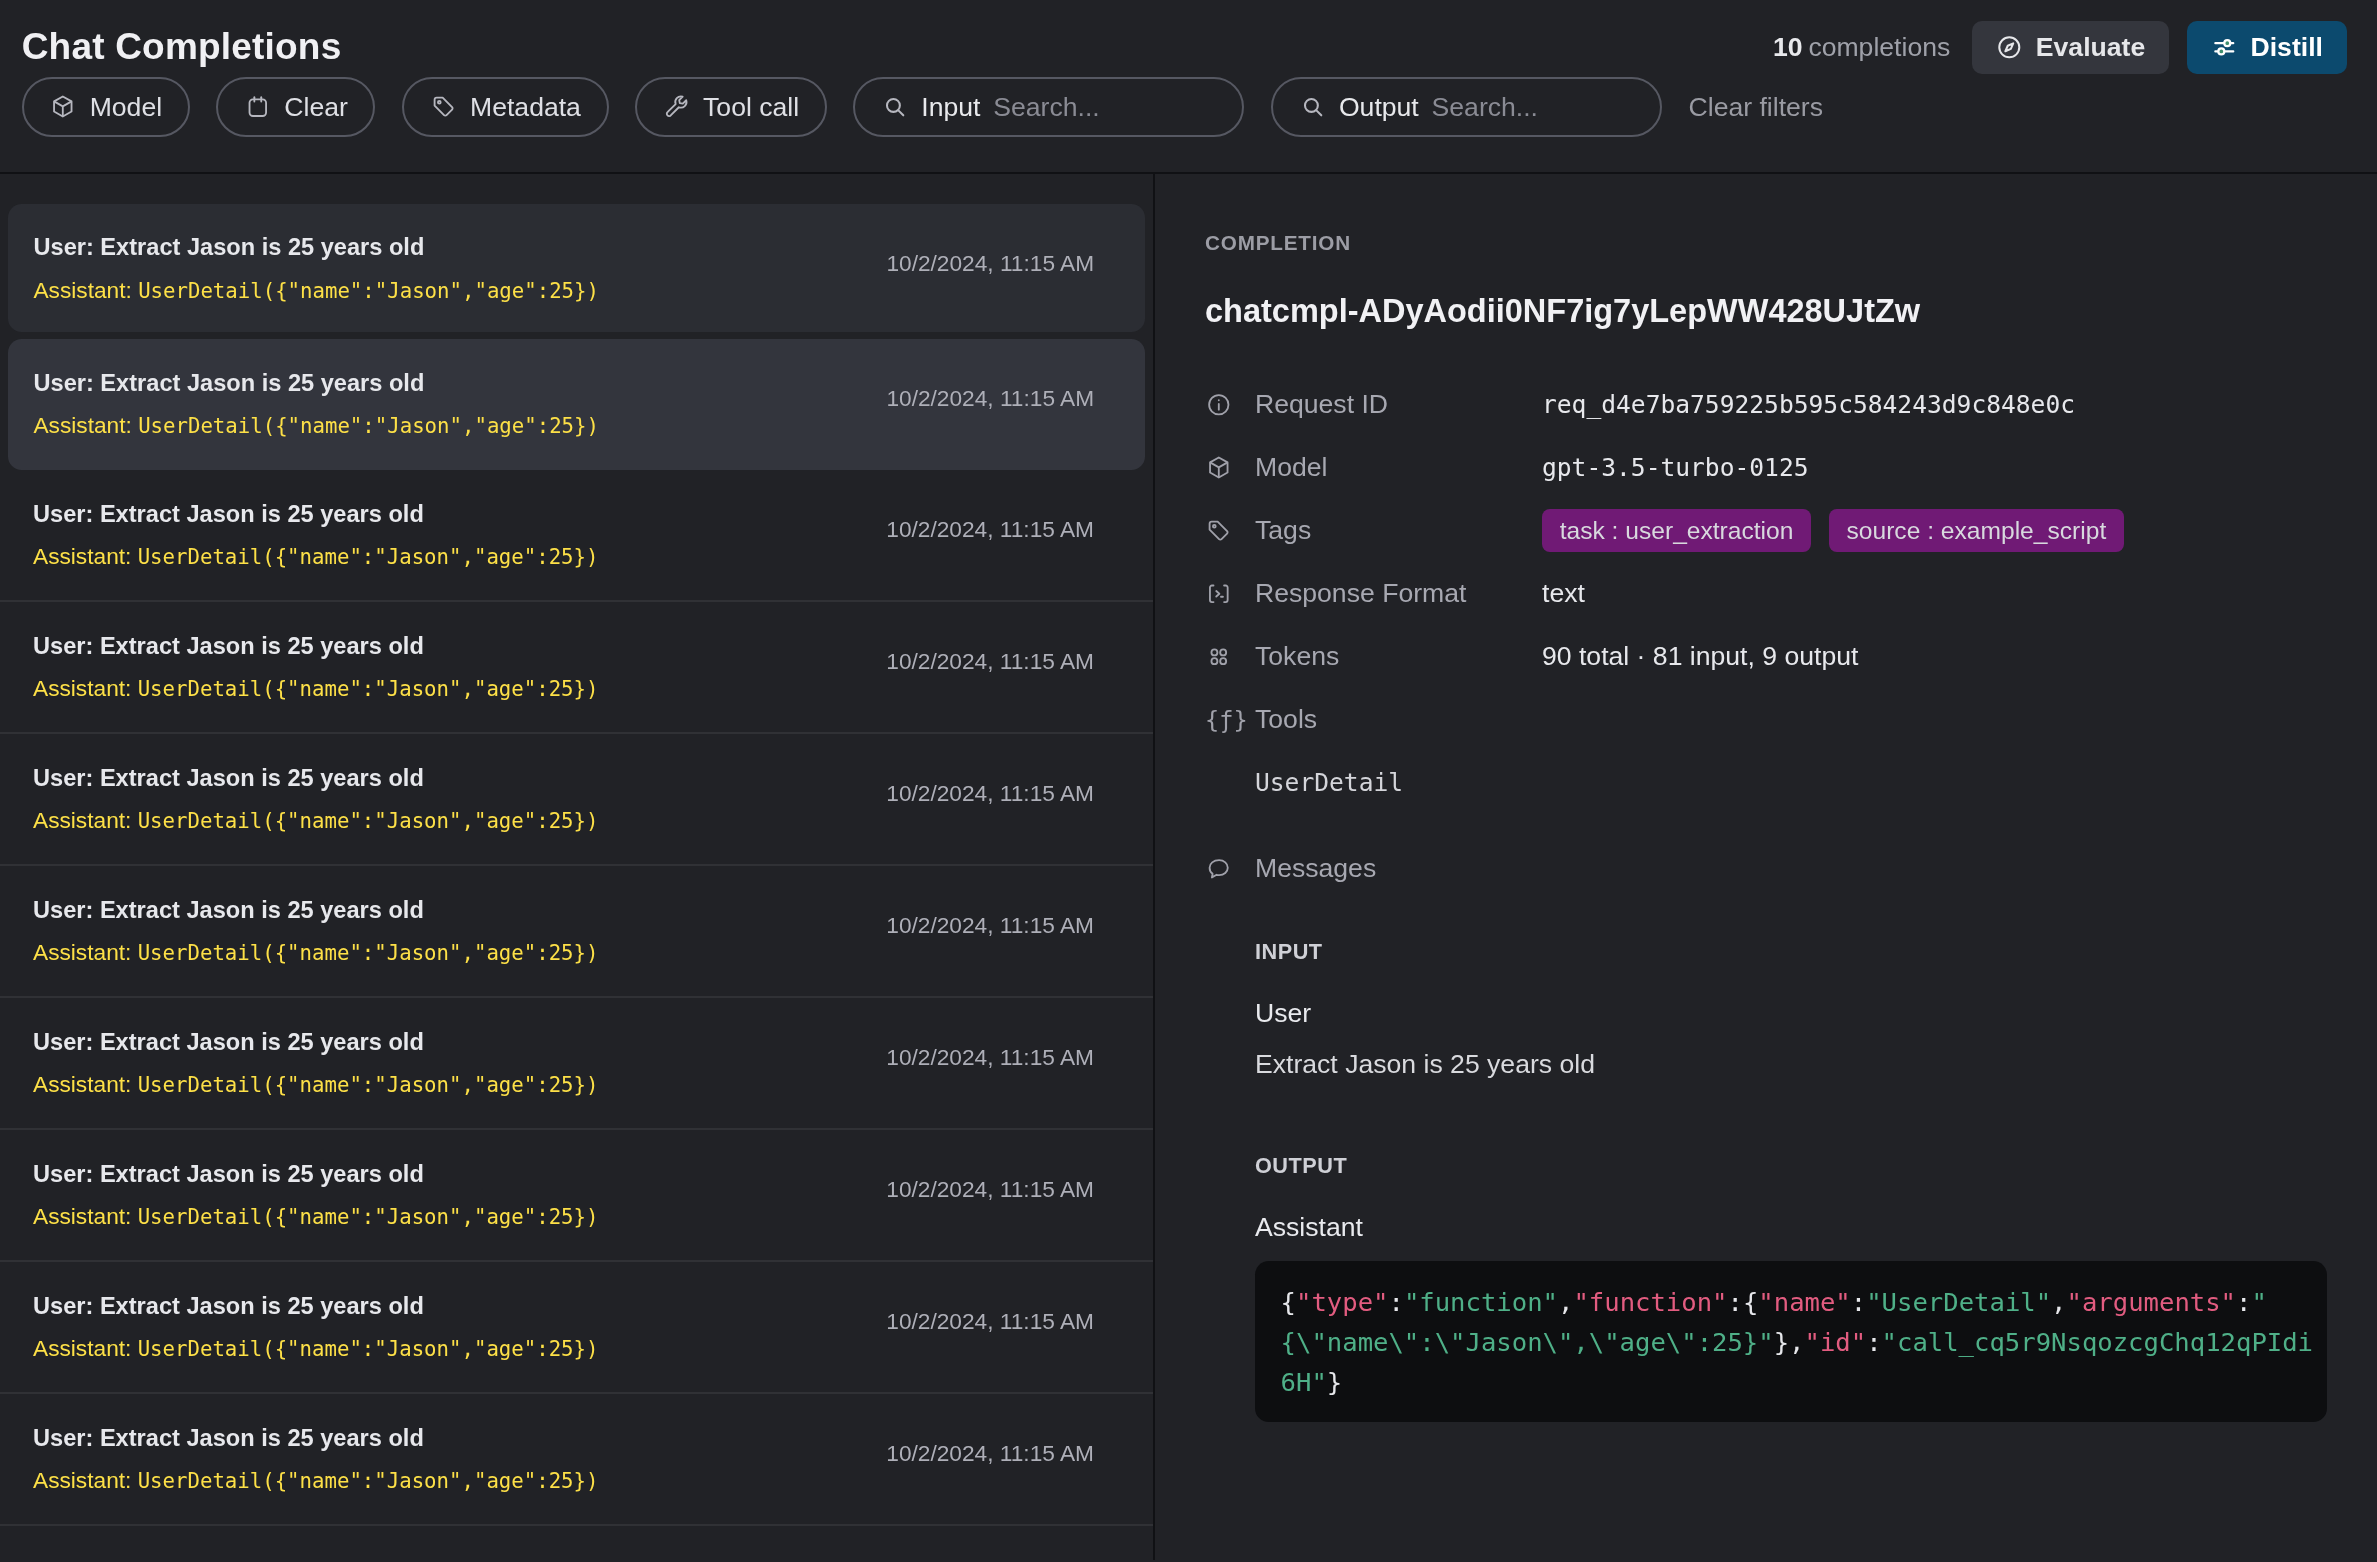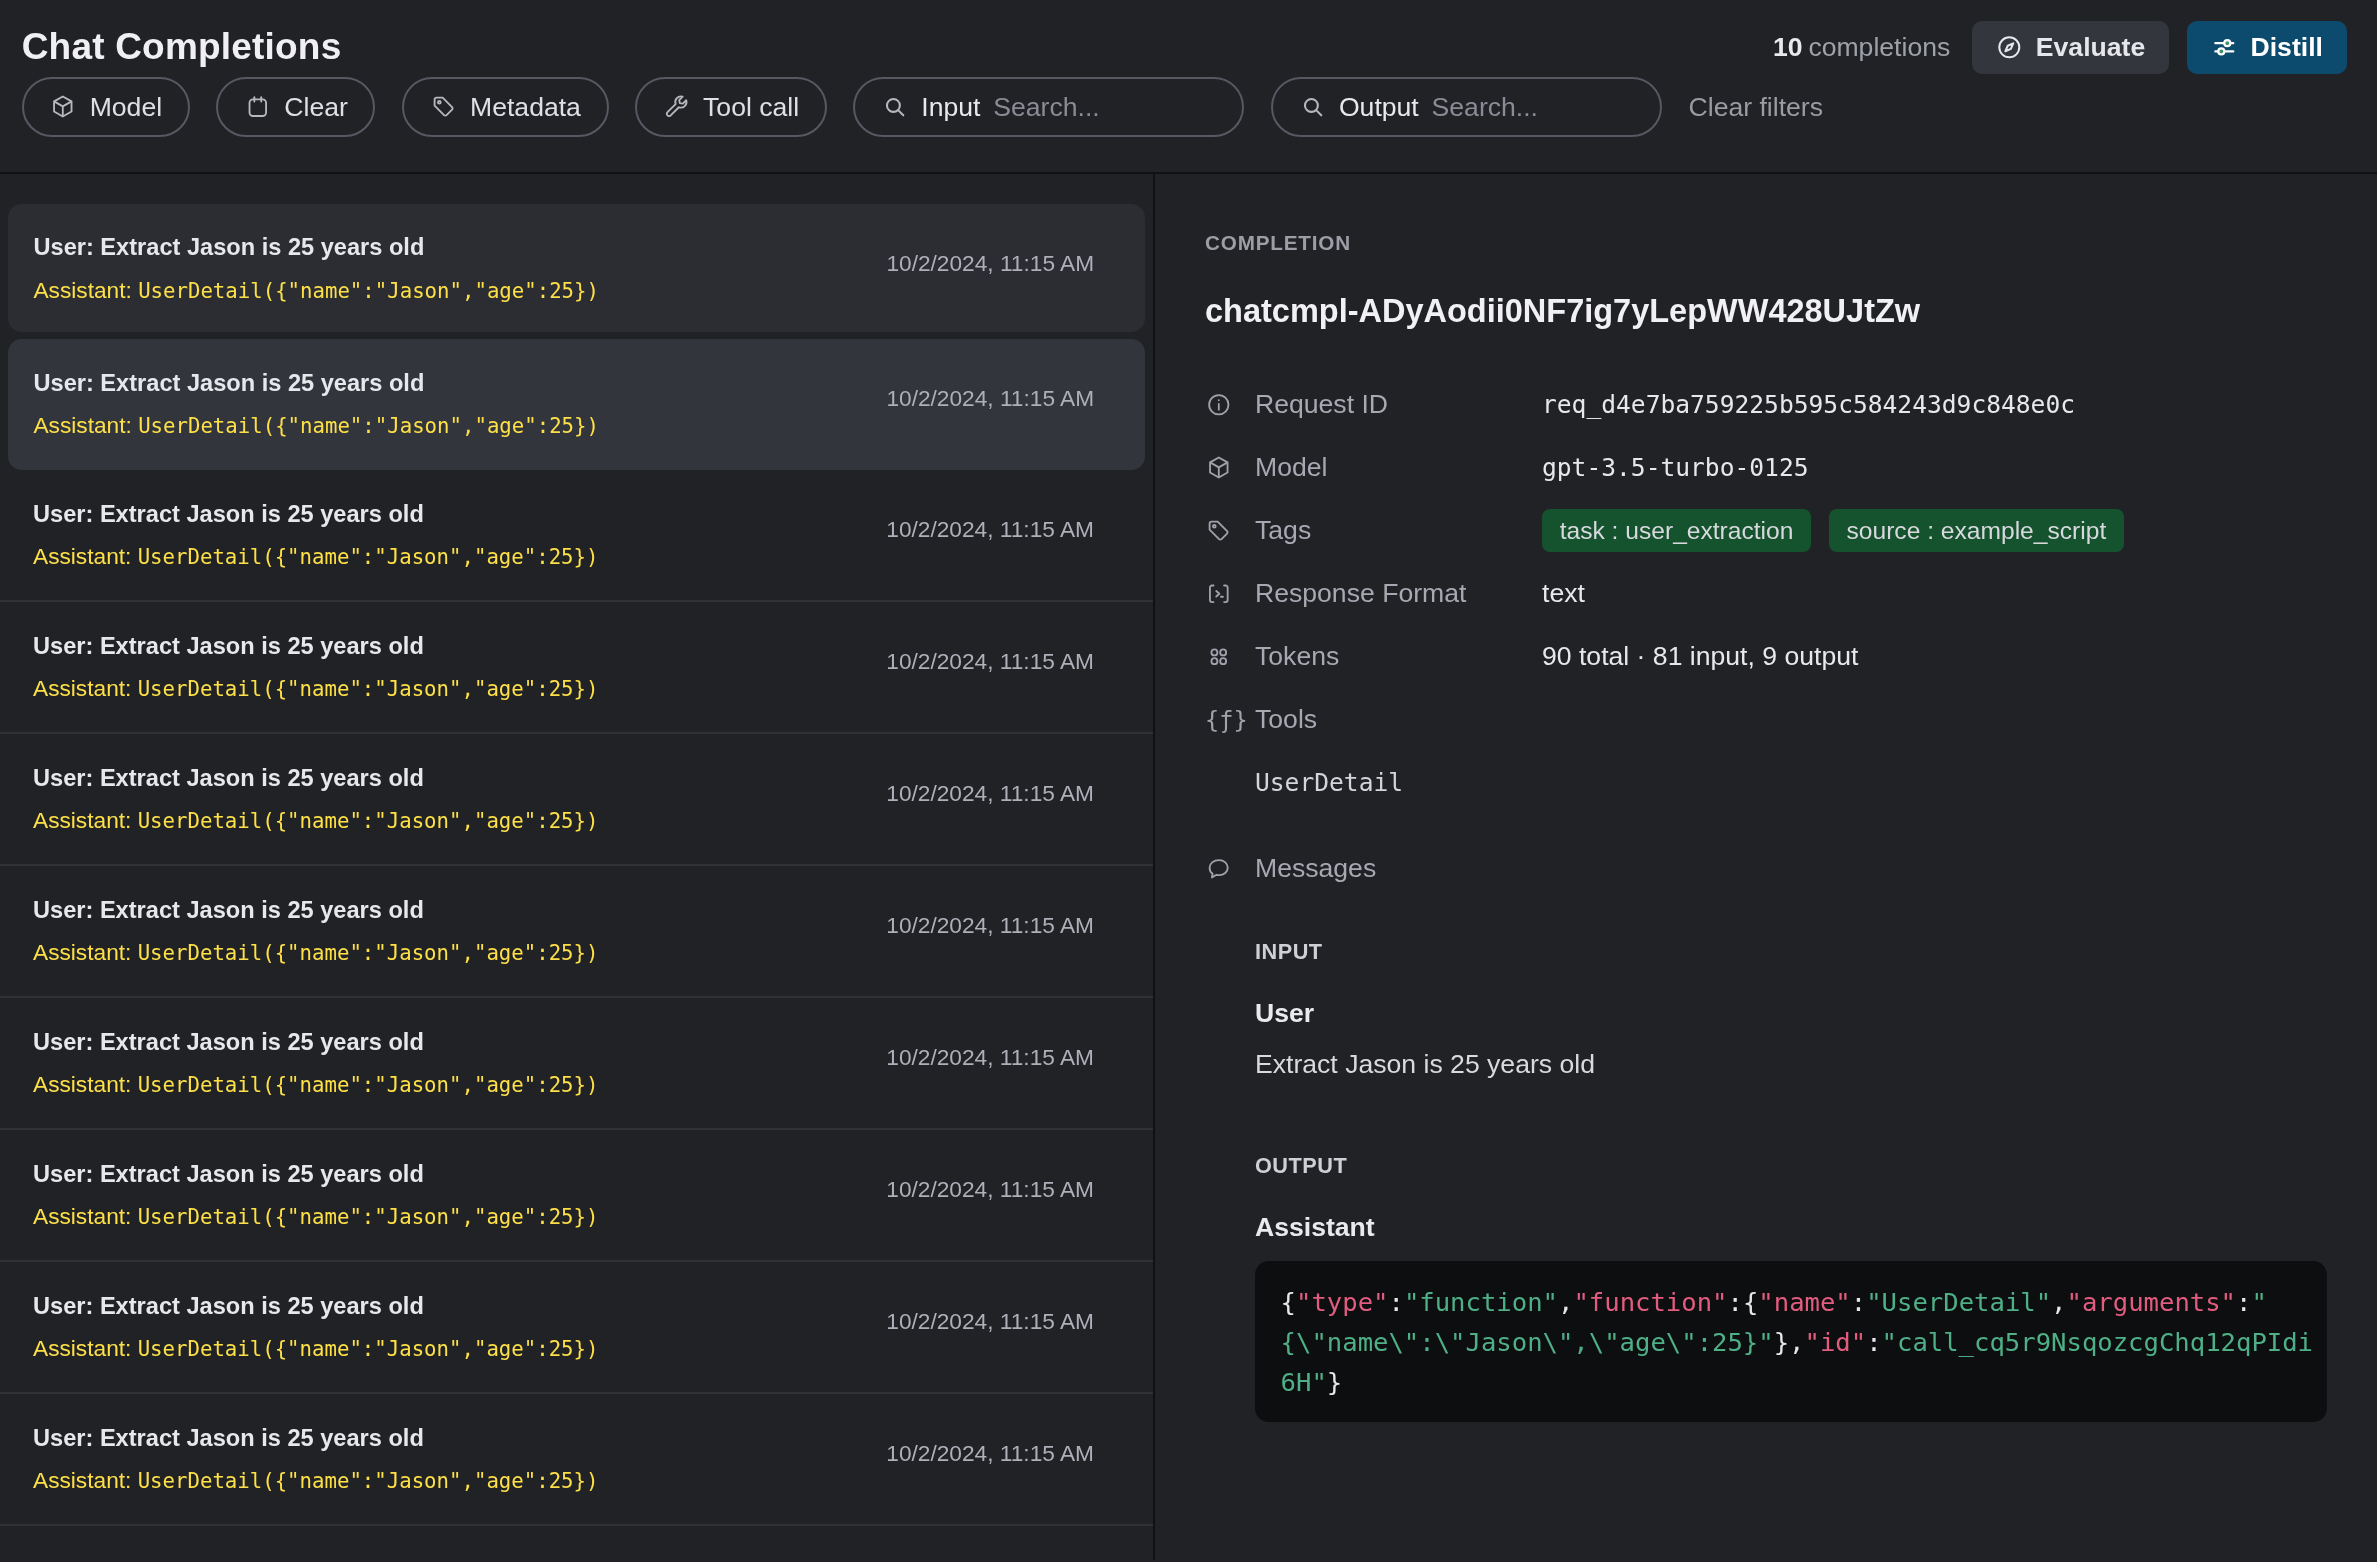--- a/index.html
+++ b/index.html
@@ -56,28 +56,28 @@
   .eyebrow { font-size:20.7px; font-weight:600; letter-spacing:0.8px; color:#9c9da5; }
   .completion-id { margin-top:38px; font-size:32.5px; font-weight:700; color:#f1f1f4; }
   .rows { margin-top:43px; }
   .row { display:flex; align-items:center; height:63px; }
   .row-icon { width:50px; flex:none; color:#a0a1aa; display:flex; align-items:center; }
   .row-icon svg { width:27.6px; height:27.6px; }
   .row-icon .braces { font-family:"DejaVu Sans Mono", monospace; font-size:23.6px; color:#a0a1aa; }
   .row-label { width:287px; flex:none; font-size:26.6px; color:#a7a8b1; }
   .row-value { font-size:26.6px; color:#e7e8ec; }
   .row-value.mono { font-family:"DejaVu Sans Mono", monospace; font-size:24.6px; }
-  .chip { display:inline-block; background:#14532d; border-radius:7.9px; padding:7.9px 17.7px;
+  .chip { display:inline-block; background:#701a75; border-radius:7.9px; padding:7.9px 17.7px;
           font-size:24.6px; color:#d8d9de; margin-right:17.7px; }
   .tool-item { margin:3.9px 0 0 50px; font-family:"DejaVu Sans Mono", monospace; font-size:24.6px; color:#d4d5da; height:55px; display:flex; align-items:center; }
   .messages-row { margin-top:27.6px; }
   .section { padding-left:50px; }
   .section-heading { font-size:21.7px; font-weight:700; letter-spacing:0.5px; color:#cfd0d6; }
   .sec-input .section-heading { margin-top:39px; }
-  .role { margin-top:33px; font-size:26.6px; font-weight:700; color:#e9eaee; }
+  .role { margin-top:33px; font-size:26.6px; font-weight:400; color:#e9eaee; }
   .msg-content { margin-top:19.7px; font-size:26.6px; color:#d9dade; }
   .sec-output .section-heading { margin-top:73px; }
 
   .code-block { margin-top:17.7px; background:#0d0e10; border-radius:13.8px; padding:20.7px 25.6px; width:1072px; }
   .code-line { font-family:"DejaVu Sans Mono", monospace; font-size:25.6px; line-height:40px; white-space:pre; }
   .tok-p { color:#e6e7eb; }
   .tok-k { color:#e25c80; }
   .tok-s { color:#4fb088; }
 </style>
 </head>

